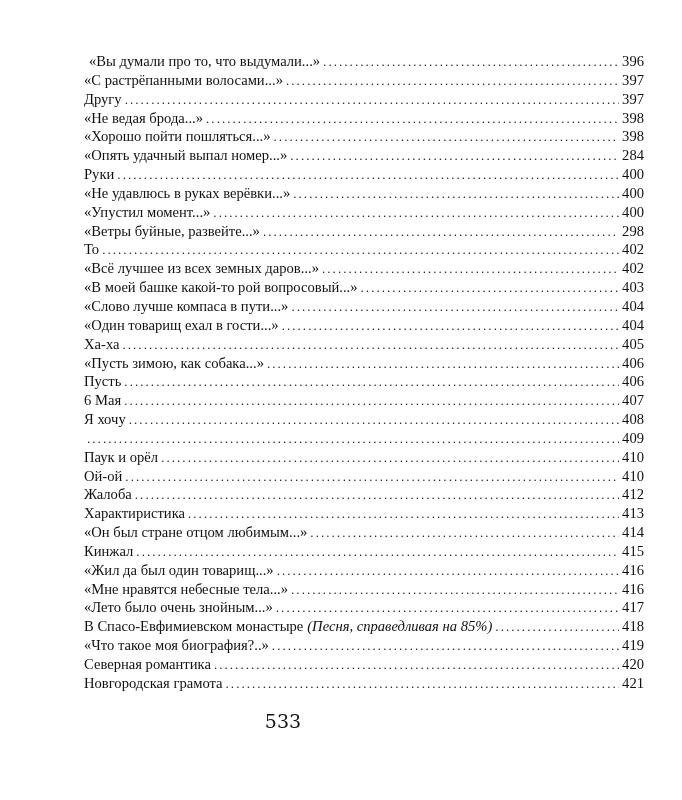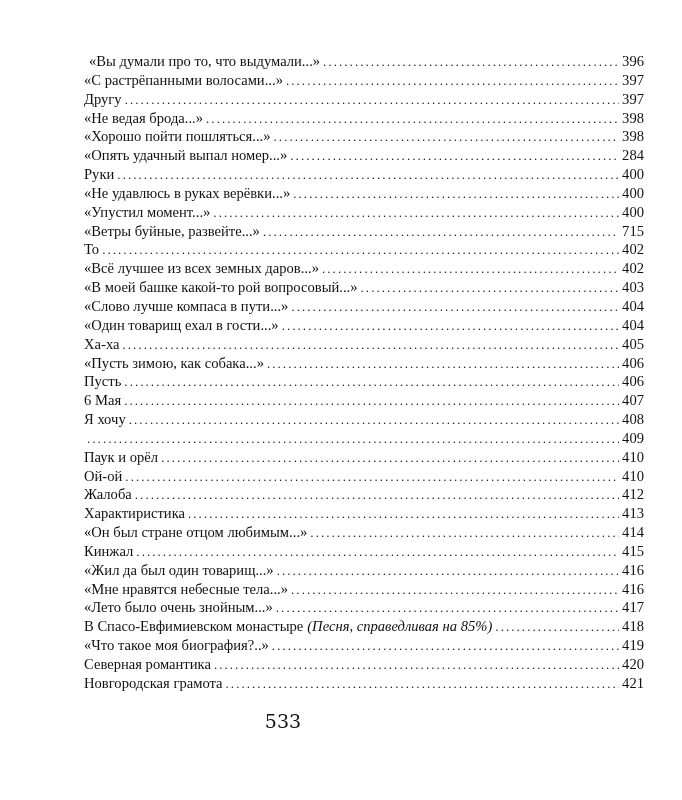--- a/index.html
+++ b/index.html
@@ -114,21 +114,21 @@
       <span class="toc-page">400</span>
     </div>
     <div class="toc-row">
       <span class="toc-title"><span>«Упустил момент...»</span></span>
       <span class="toc-leader"></span>
       <span class="toc-page">400</span>
     </div>
     <div class="toc-row">
       <span class="toc-title"><span>«Ветры буйные, развейте...»</span></span>
       <span class="toc-leader"></span>
-      <span class="toc-page">715</span>
+      <span class="toc-page">298</span>
     </div>
     <div class="toc-row">
       <span class="toc-title"><span>То</span></span>
       <span class="toc-leader"></span>
       <span class="toc-page">402</span>
     </div>
     <div class="toc-row">
       <span class="toc-title"><span>«Всё лучшее из всех земных даров...»</span></span>
       <span class="toc-leader"></span>
       <span class="toc-page">402</span>

